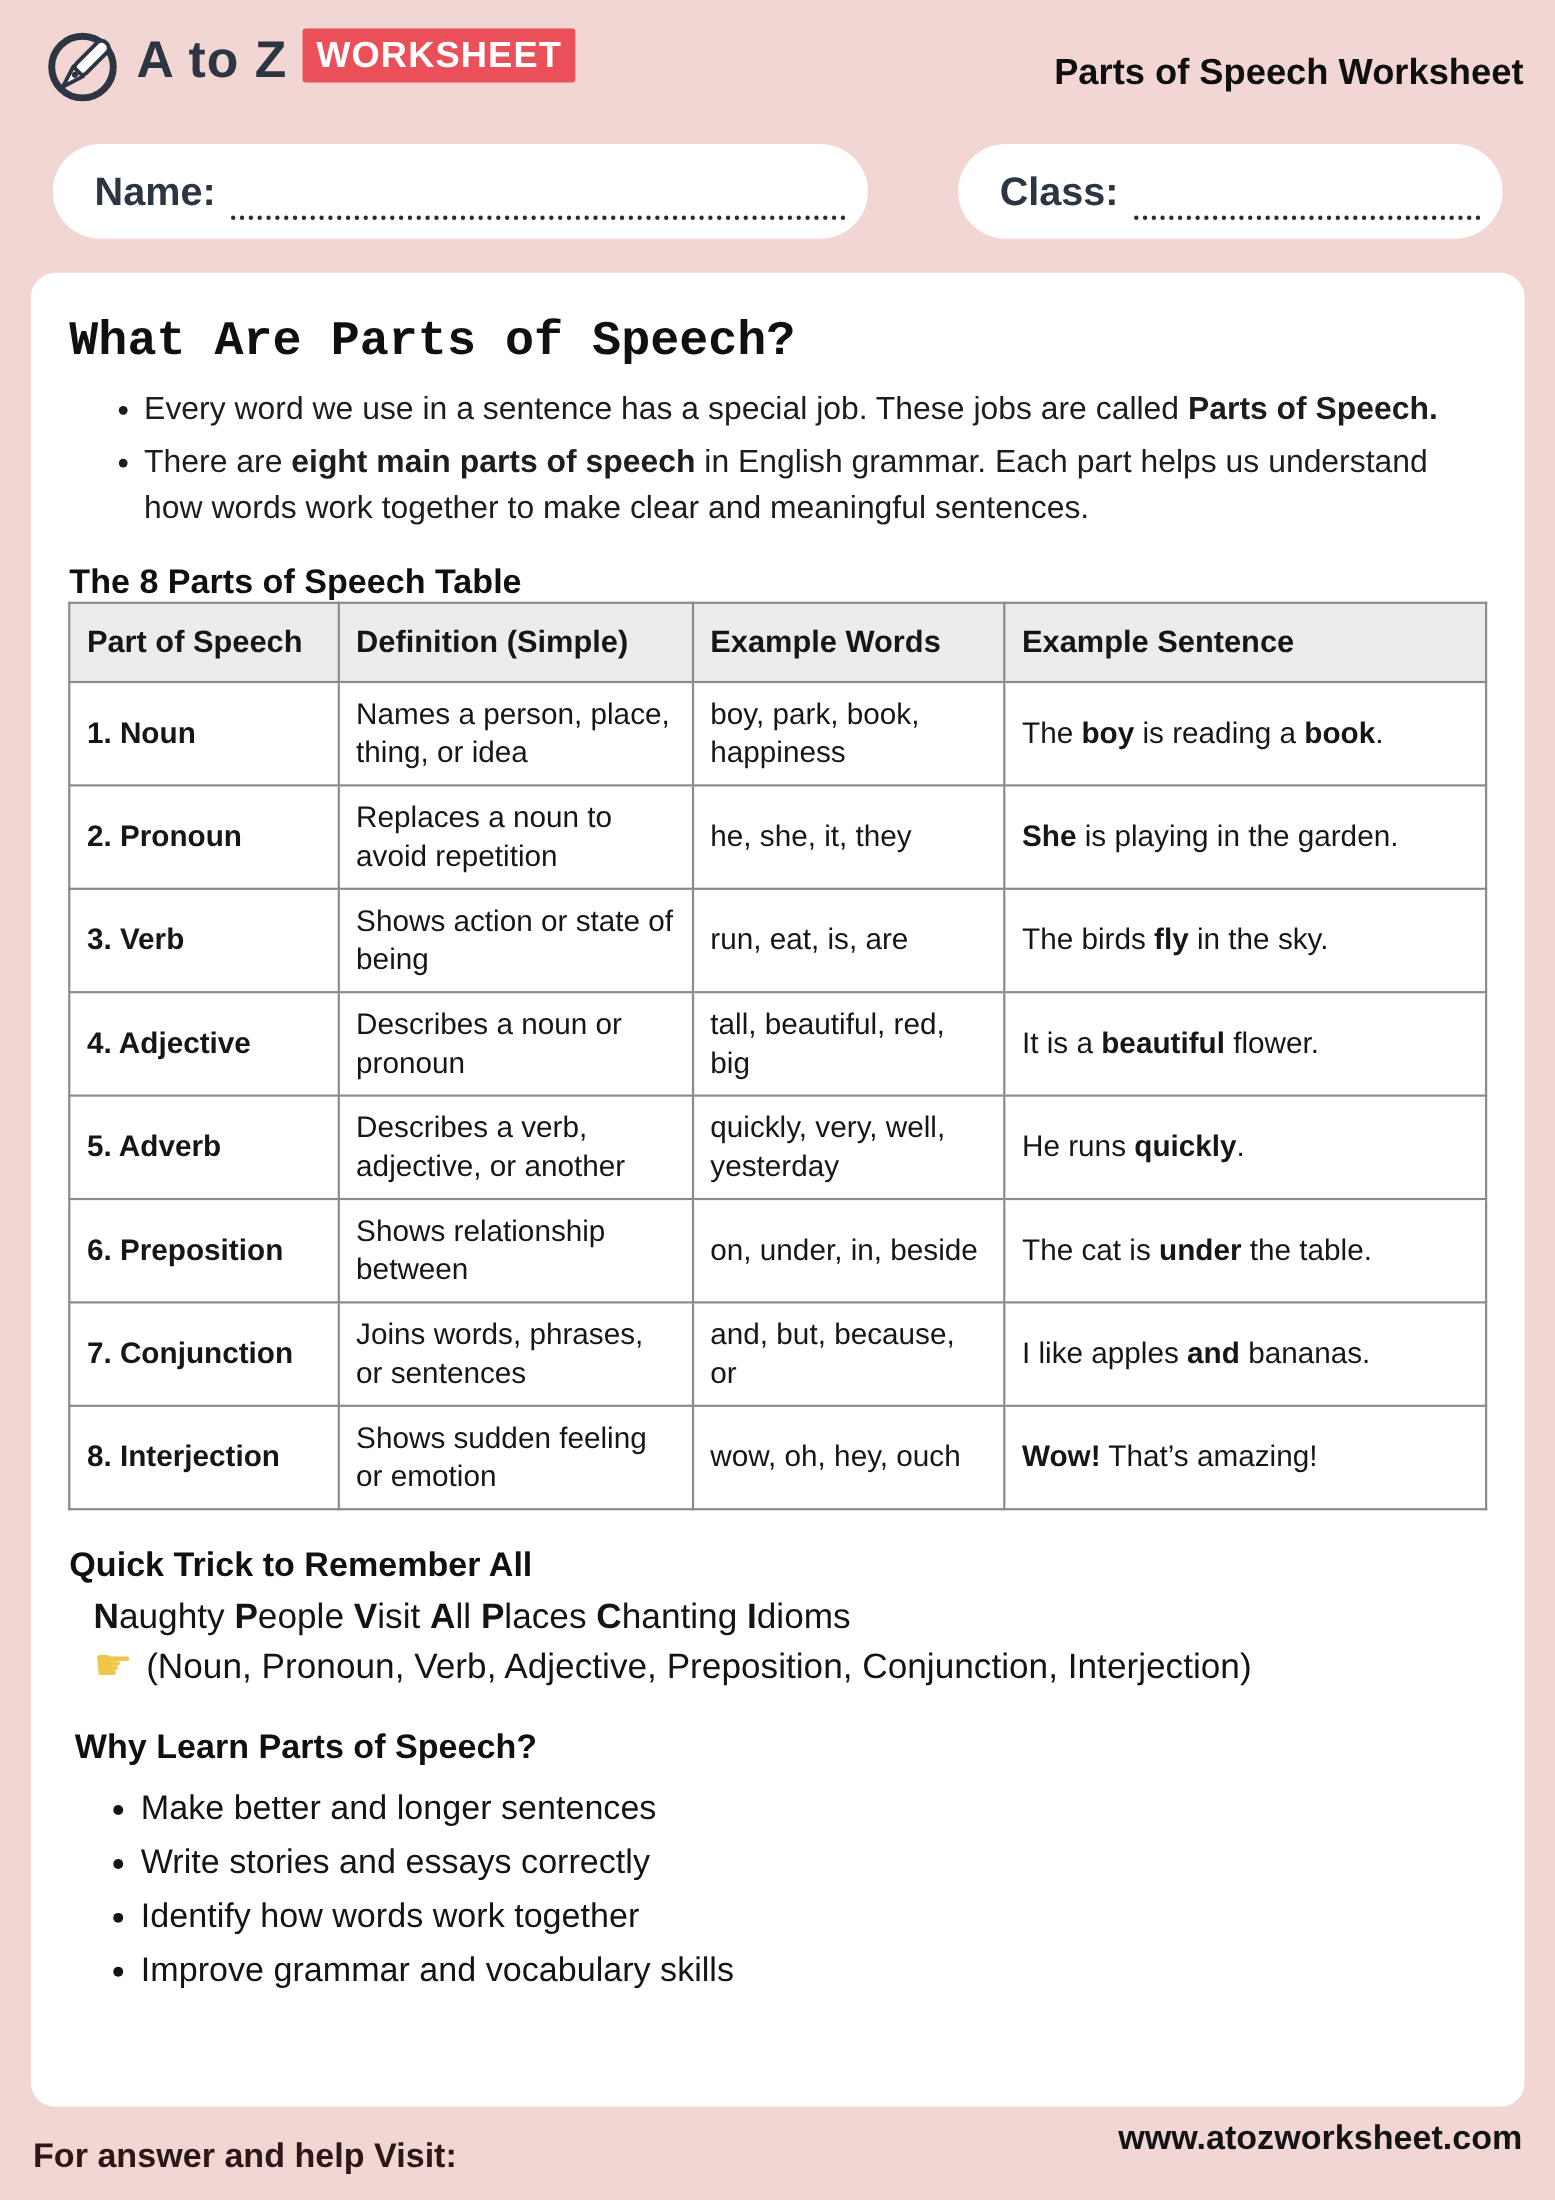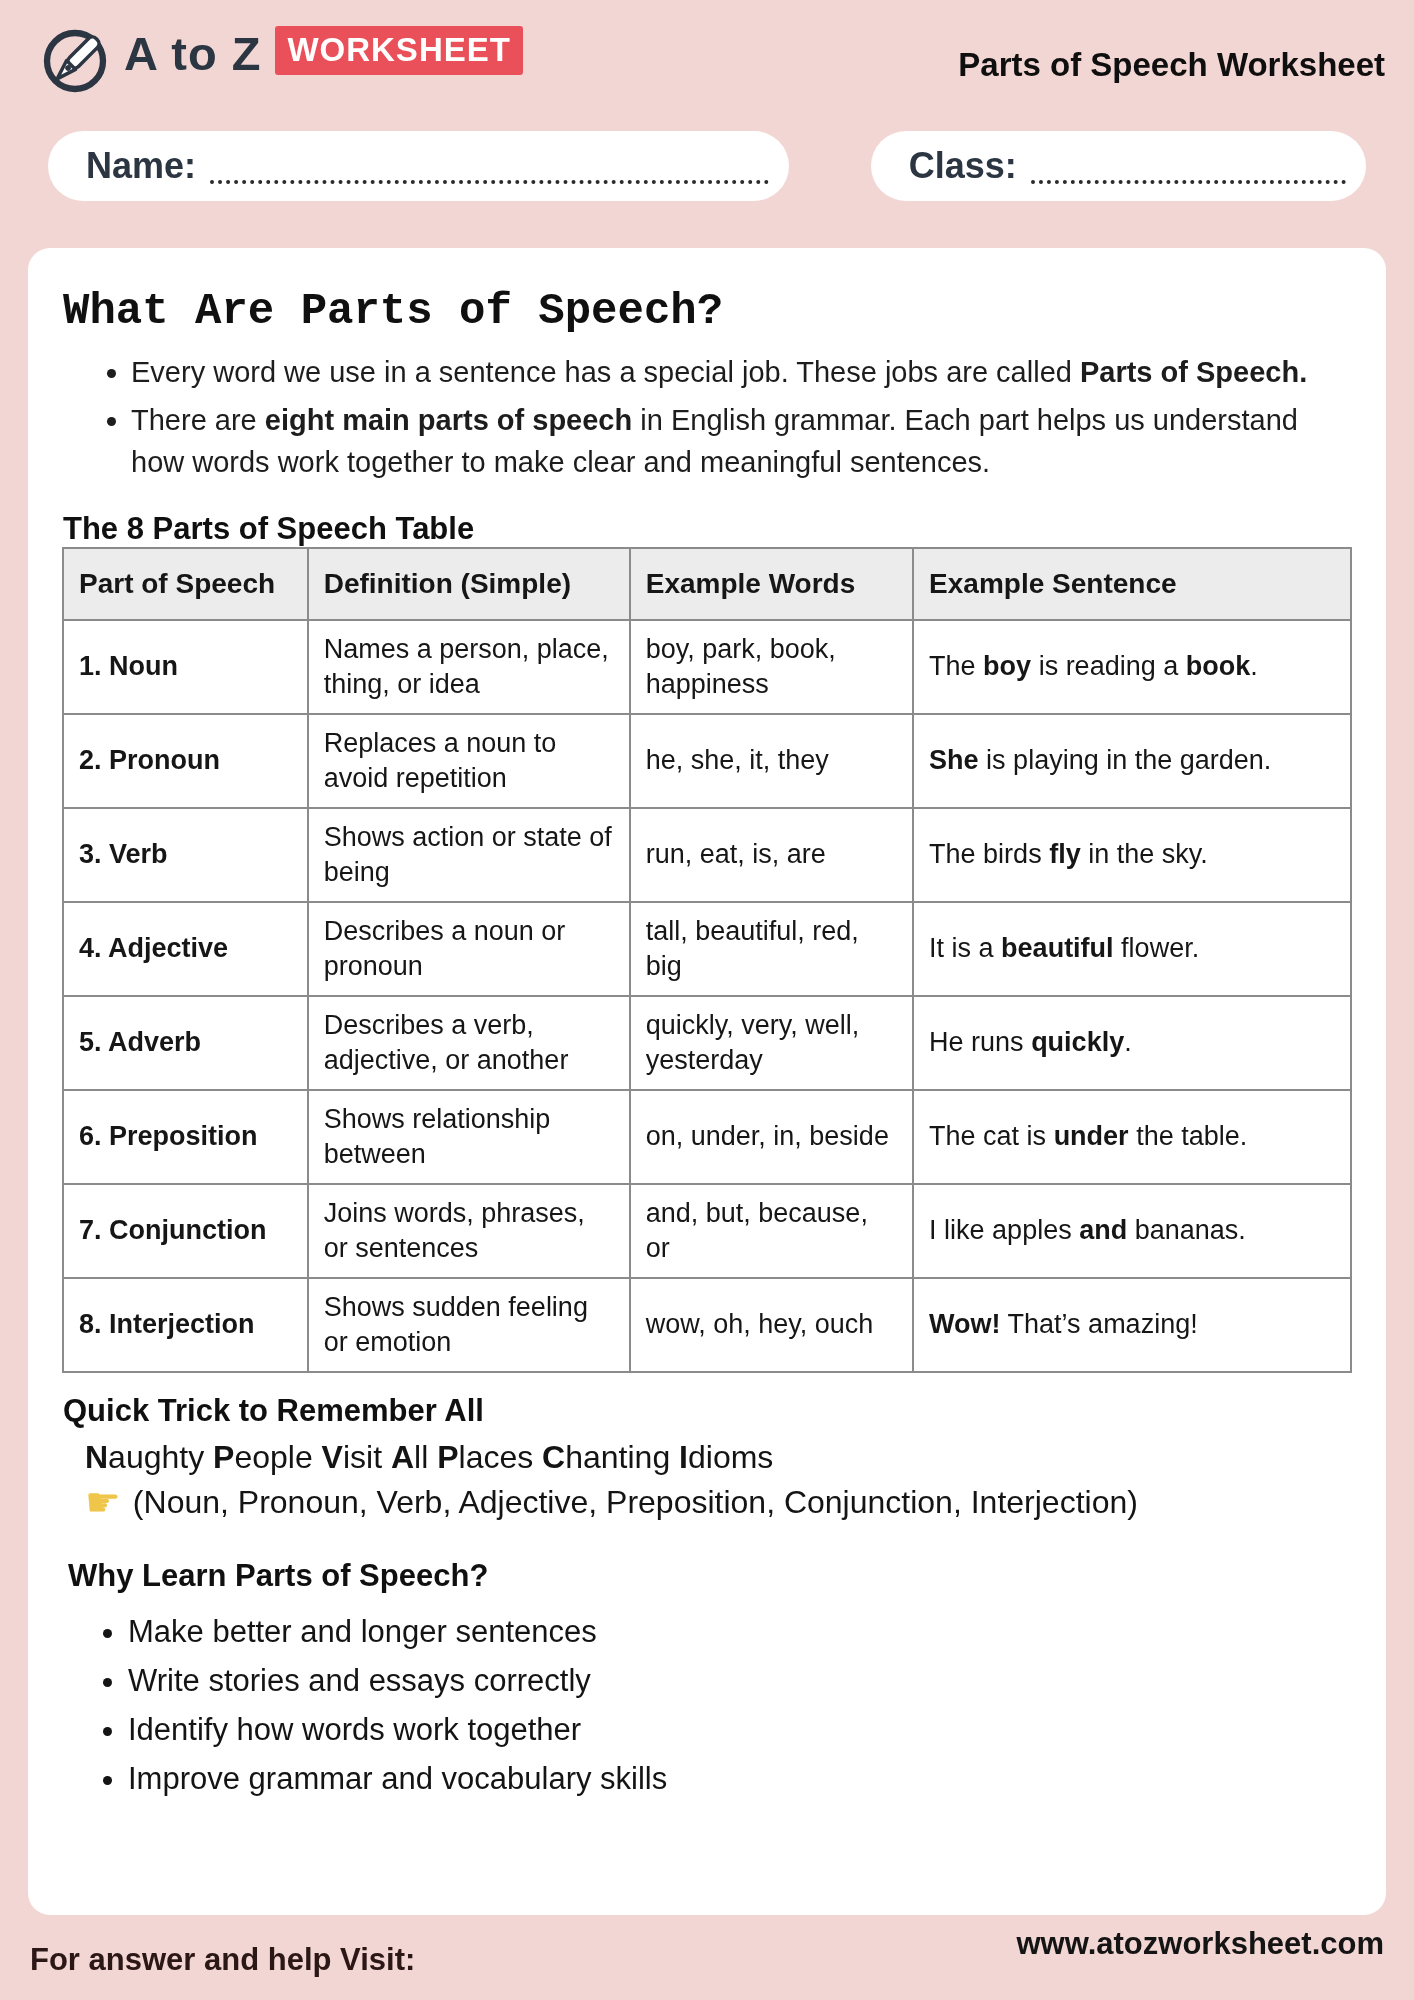--- a/index.html
+++ b/index.html
@@ -37,21 +37,21 @@
     padding:5px 12px 6px;border-radius:3px;
   }
   .page-title{font-size:33px;font-weight:700;color:#0f0f0f;margin-top:8px;}
 
   
   .fields{
     position:absolute;top:131px;left:48px;right:48px;
     display:flex;gap:82px;
   }
   .field{
-    background:#fff;height:70px;border-radius:44px;
+    background:#fff;height:86px;border-radius:44px;
     display:flex;align-items:center;
     padding:0 20px 0 38px;
   }
   .field-name{width:742px;}
   .field-class{width:496px;}
   .field-label{font-size:36px;font-weight:700;color:var(--navy);white-space:nowrap;}
   .dotted-line{
     flex:1;margin-left:14px;align-self:flex-end;
     height:32px;margin-bottom:17px;
     border-bottom:4px dotted #2b2b2b;
@@ -88,21 +88,21 @@
     background:var(--table-header-bg);
     font-size:28px;font-weight:700;height:72px;
   }
   th:nth-child(1){width:19%;}
   th:nth-child(2){width:25%;}
   th:nth-child(3){width:22%;}
   th:nth-child(4){width:34%;}
   td{height:94px;}
   td.col-part{font-weight:700;}
 
-  .trick-heading{margin-top:20px;}
+  .trick-heading{margin-top:32px;}
   .mnemonic{
     font-size:32px;margin:10px 0 6px 23px;color:#141414;
   }
   .mnemonic b{font-weight:700;}
   .expansion{
     font-size:32px;margin-left:23px;color:#141414;
     display:flex;align-items:center;gap:12px;
   }
   .pointer{color:var(--pointer-yellow);font-size:40px;line-height:1;}
   .why-heading{margin-top:36px;margin-left:6px;}

